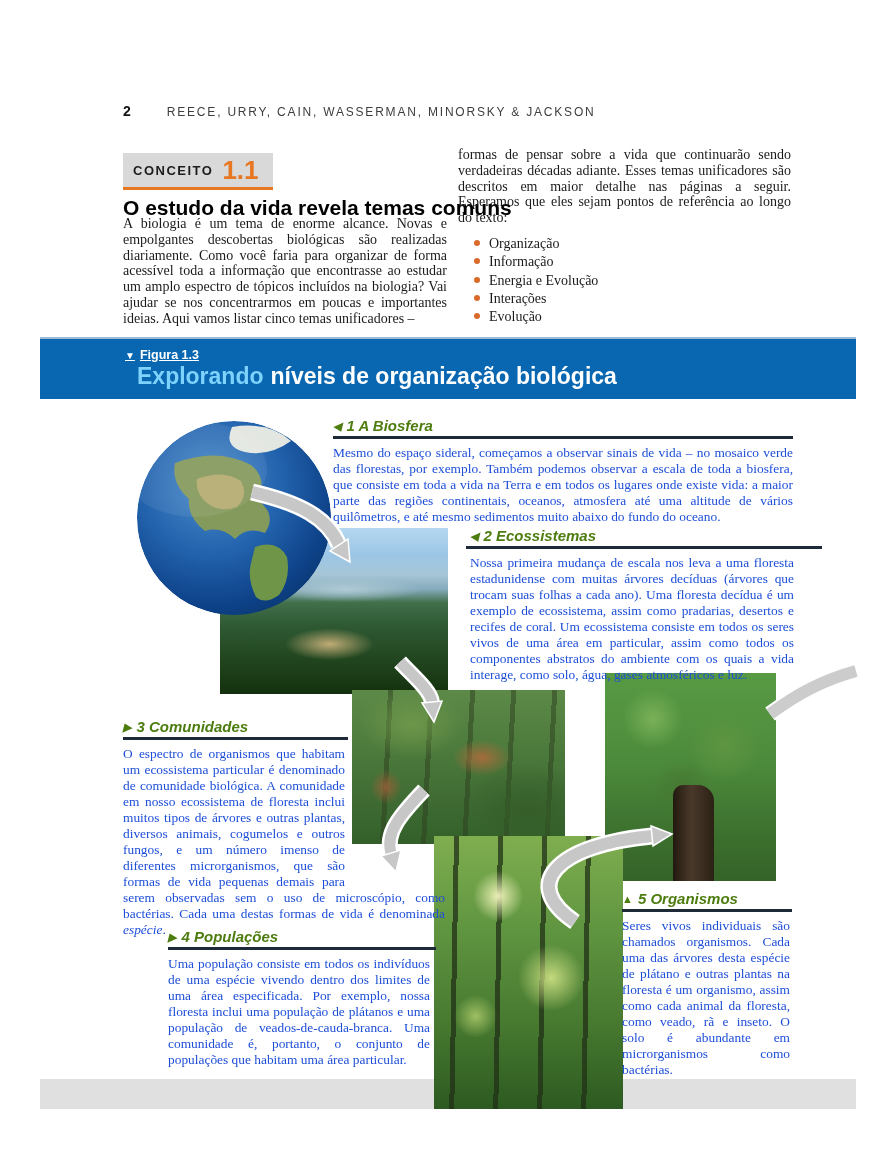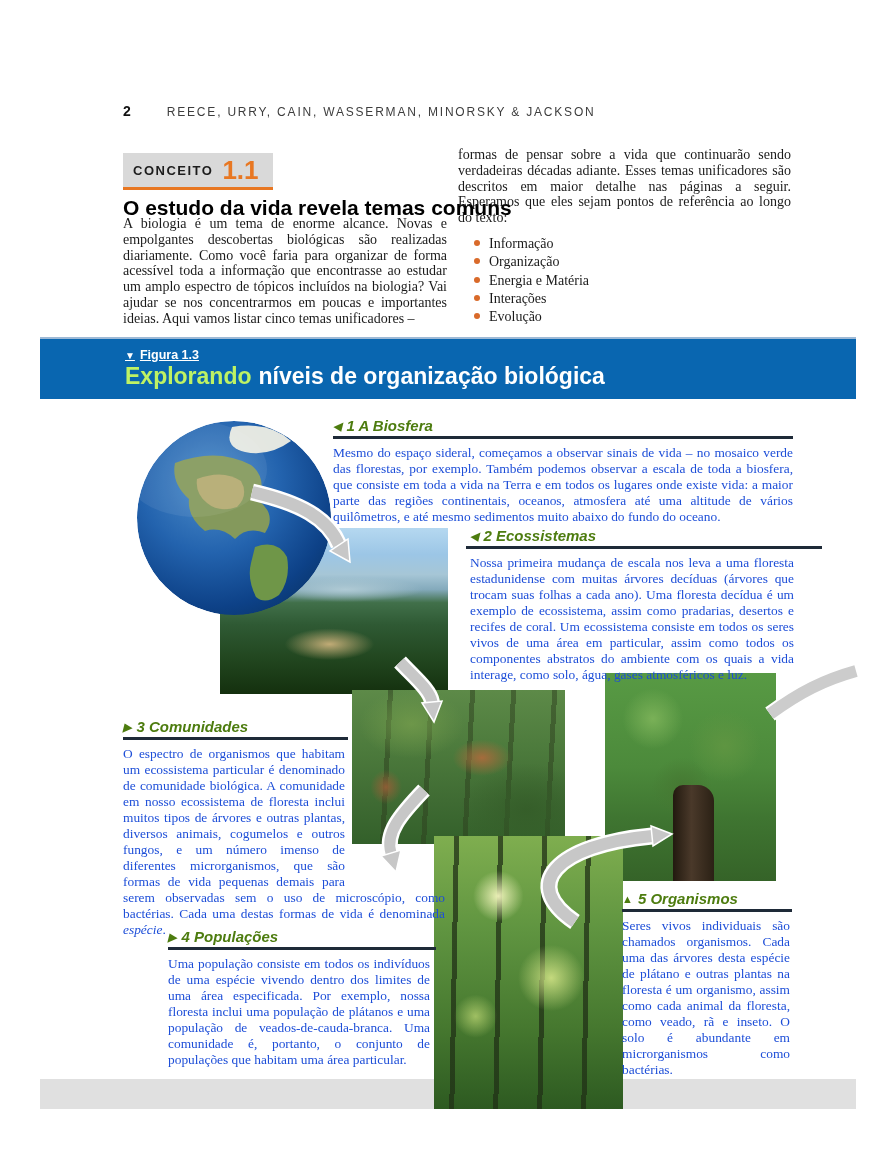--- a/index.html
+++ b/index.html
@@ -22,21 +22,21 @@
   .blist{margin:10px 0 0 16px;padding:0;list-style:none;text-align:left;}
   .blist li{display:flex;align-items:baseline;margin-bottom:2.5px;font-size:14px;}
   .bdot{width:6px;height:6px;border-radius:50%;background:#d96a2a;margin-right:9px;flex:0 0 auto;
         position:relative;top:-2px;}
   
   .banner{position:absolute;left:40px;top:337px;width:816px;height:62px;background:#0966b0;
           border-top:2px solid #9db9d6;box-sizing:border-box;}
   .fig-label{position:absolute;left:85px;top:9px;color:#fff;font-size:12.5px;font-weight:bold;text-decoration:underline;}
   .fig-label .tri{font-size:10px;margin-right:5px;}
   .fig-title{position:absolute;left:85px;top:24px;font-size:23px;font-weight:bold;color:#fff;}
-  .fig-title .hl{color:#bef264;margin-right:7px;}
+  .fig-title .hl{color:#7dd3fc;margin-right:7px;margin-left:12px;}
   
   .sec{position:absolute;z-index:5;}
   .sec-head{font-family:"Liberation Sans",sans-serif;font-weight:bold;font-size:15px;color:#4d7c0f;font-style:italic;}
   .sec-head .tri{font-size:11px;margin-right:5px;position:relative;top:-1px;}
   .sec-rule{height:3px;background:#1e2a38;margin-top:2px;}
   .sec-body{font-family:"Liberation Serif",serif;font-size:13.4px;line-height:16px;
             text-align:justify;color:#1d4ed8;margin-top:6px;}
   .wrap-spacer{float:right;width:100px;height:130px;}
   
   .photo{position:absolute;z-index:2;}
@@ -84,29 +84,29 @@
     <span class="num">1.1</span>
   </div>
   <div class="h1">O estudo da vida revela temas comuns</div>
 
   <div class="col-l serif">A biologia é um tema de enorme alcance. Novas e empolgantes descobertas biológicas são realizadas diariamente. Como você faria para organizar de forma acessível toda a informação que encontrasse ao estudar um amplo espectro de tópicos incluídos na biologia? Vai ajudar se nos concentrarmos em poucas e importantes ideias. Aqui vamos listar cinco temas unificadores –</div>
   <div class="col-r serif">
     <span>formas de pensar sobre a vida que continuarão sendo verdadeiras décadas adiante. Esses temas unificadores são descritos em maior detalhe nas páginas a seguir. Esperamos que eles sejam pontos de referência ao longo do texto:</span>
     <ul class="blist">
       <li>
           <span class="bdot"></span>
+          <span>Organização</span>
+        </li>
+      <li>
+          <span class="bdot"></span>
           <span>Informação</span>
         </li>
       <li>
           <span class="bdot"></span>
-          <span>Organização</span>
-        </li>
-      <li>
-          <span class="bdot"></span>
-          <span>Energia e Matéria</span>
+          <span>Energia e Evolução</span>
         </li>
       <li>
           <span class="bdot"></span>
           <span>Interações</span>
         </li>
       <li>
           <span class="bdot"></span>
           <span>Evolução</span>
         </li>
     </ul>

